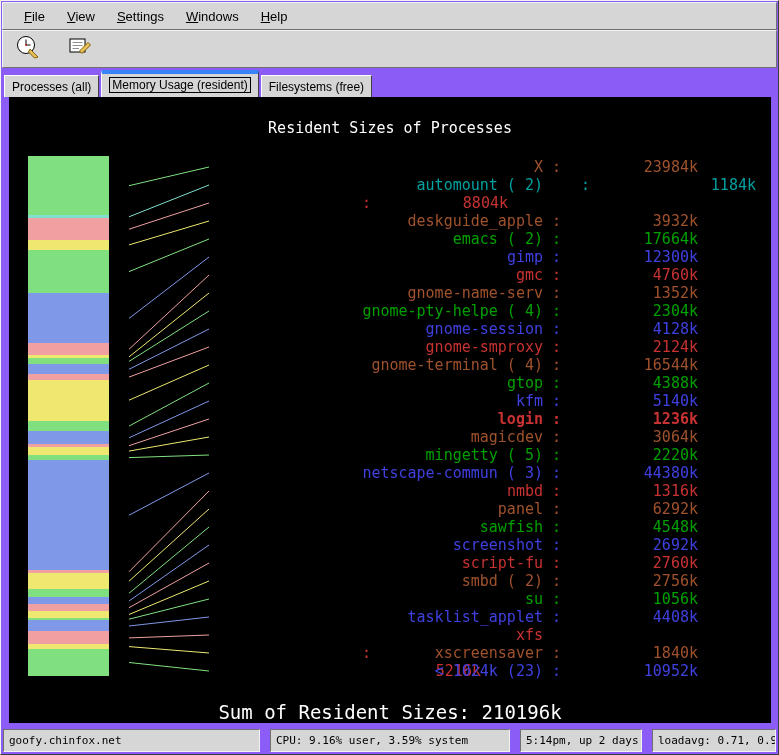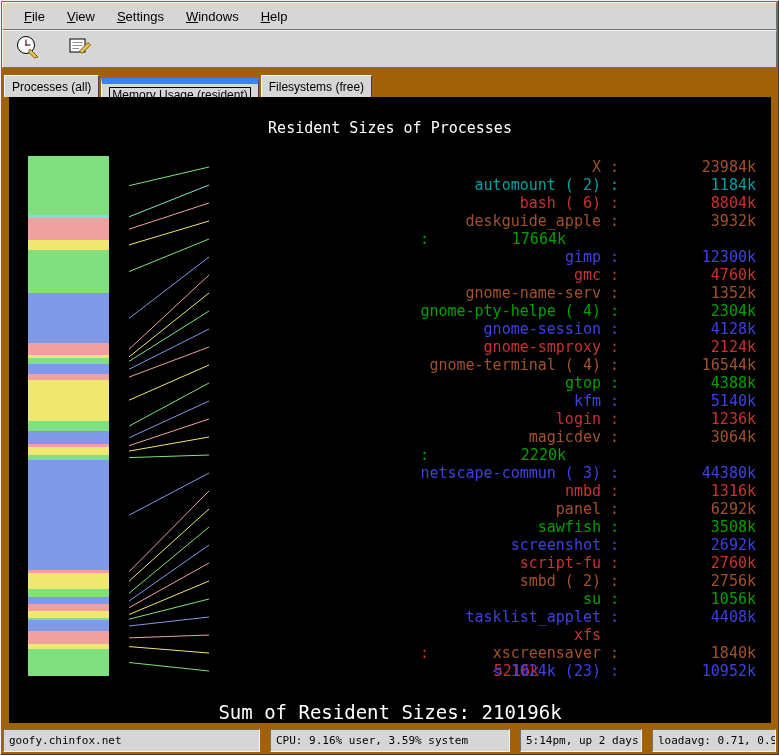--- a/index.html
+++ b/index.html
@@ -1,18 +1,18 @@
 <!DOCTYPE html>
 <html><head>
 <meta charset="utf-8">
 <style>
   html,body{margin:0;padding:0;background:#555;}
   .window{
     position:relative;width:779px;height:755px;box-sizing:border-box;
-    background:#a16207;border:1px solid;border-color:#f2f2f2 #3c3c3c #3c3c3c #f2f2f2;
+    background:#8b5cf6;border:1px solid;border-color:#f2f2f2 #3c3c3c #3c3c3c #f2f2f2;
     font-family:"Liberation Sans",sans-serif;overflow:hidden;
   }
   .menubar{
     height:28px;margin:1px 1px 0 1px;box-sizing:border-box;
     border:1px solid;border-color:#f2f2f2 #707070 #707070 #f2f2f2;
     display:flex;align-items:center;padding-left:12px;gap:4px;background:#d6d6d6;
   }
   .menu-item{padding:3px 9px;font-size:13px;color:#000;cursor:default;}
   .menu-item u{text-decoration:underline;}
   .toolbar{
@@ -20,21 +20,21 @@
     border:1px solid;border-color:#f2f2f2 #707070 #707070 #f2f2f2;
     display:flex;align-items:center;padding-left:10px;gap:22px;background:#d6d6d6;
   }
   .tool-btn{width:30px;height:30px;display:flex;align-items:center;justify-content:center;}
   .tabrow{height:29px;display:flex;align-items:flex-end;padding-left:3px;position:relative;}
   .tab{
     box-sizing:border-box;height:22px;padding:4px 7px 2px;font-size:12px;background:#d6d6d6;
     border-top:1px solid #fff;border-left:1px solid #fff;border-right:1px solid #404040;
     margin-right:2px;white-space:nowrap;color:#000;cursor:default;
   }
-  .tab.active{height:19px;z-index:2;border-top:6px solid #3b82f6;}
+  .tab.active{height:27px;z-index:2;border-top:4px solid #3b82f6;}
   .tab.active .tab-label-box{border:1px solid #000;padding:0 2px;}
   .content{
     position:relative;margin-left:8px;width:762px;height:626px;background:#000;
     font-family:"DejaVu Sans Mono",monospace;
   }
   .gtitle{position:absolute;top:22px;left:0;width:100%;text-align:center;color:#fff;font-size:15px;}
   .gsum{position:absolute;top:604px;left:0;width:100%;text-align:center;color:#fff;font-size:19px;}
   .membar{position:absolute;left:19px;top:59px;width:81px;height:520px;font-size:0;}
   .seg{width:100%;}
   .lines{position:absolute;left:0;top:0;width:762px;height:626px;}
@@ -161,36 +161,36 @@
         <div class="seg" style="height: 12.9038px; background: rgb(240, 160, 160);"></div>
         <div class="seg" style="height: 4.55194px; background: rgb(238, 232, 112);"></div>
         <div class="seg" style="height: 27.094px; background: rgb(128, 224, 128);"></div>
       </div>
     <div class="plist">
         <div class="prow" style="color: rgb(160, 82, 45);">
           <span class="pname">X</span>
           <span class="pcolon">:</span>
           <span class="pval">23984k</span>
         </div>
-        <div class="prow" style="color: rgb(0, 160, 160);">
+        <div class="prow" style="color: rgb(0, 160, 160); gap: 29px;">
           <span class="pname">automount ( 2)</span>
           <span class="pcolon">:</span>
           <span class="pval">1184k</span>
         </div>
         <div class="prow" style="color: rgb(200, 50, 50);">
-          <span class="pname">bash ( 6)</span>
           <span class="pcolon">:</span>
           <span class="pval">8804k</span>
         </div>
         <div class="prow" style="color: rgb(160, 82, 45);">
           <span class="pname">deskguide_apple</span>
           <span class="pcolon">:</span>
           <span class="pval">3932k</span>
         </div>
         <div class="prow" style="color: rgb(0, 160, 0);">
+          <span class="pname">emacs ( 2)</span>
           <span class="pcolon">:</span>
           <span class="pval">17664k</span>
         </div>
         <div class="prow" style="color: rgb(64, 64, 224);">
           <span class="pname">gimp</span>
           <span class="pcolon">:</span>
           <span class="pval">12300k</span>
         </div>
         <div class="prow" style="color: rgb(200, 50, 50);">
           <span class="pname">gmc</span>
@@ -225,31 +225,32 @@
         <div class="prow" style="color: rgb(0, 160, 0);">
           <span class="pname">gtop</span>
           <span class="pcolon">:</span>
           <span class="pval">4388k</span>
         </div>
         <div class="prow" style="color: rgb(64, 64, 224);">
           <span class="pname">kfm</span>
           <span class="pcolon">:</span>
           <span class="pval">5140k</span>
         </div>
-        <div class="prow" style="color: rgb(200, 50, 50);">
+        <div class="prow" style="color: rgb(200, 50, 50); font-weight: bold;">
           <span class="pname">login</span>
           <span class="pcolon">:</span>
           <span class="pval">1236k</span>
         </div>
         <div class="prow" style="color: rgb(160, 82, 45);">
           <span class="pname">magicdev</span>
           <span class="pcolon">:</span>
           <span class="pval">3064k</span>
         </div>
         <div class="prow" style="color: rgb(0, 160, 0);">
+          <span class="pname">mingetty ( 5)</span>
           <span class="pcolon">:</span>
           <span class="pval">2220k</span>
         </div>
         <div class="prow" style="color: rgb(64, 64, 224);">
           <span class="pname">netscape-commun ( 3)</span>
           <span class="pcolon">:</span>
           <span class="pval">44380k</span>
         </div>
         <div class="prow" style="color: rgb(200, 50, 50);">
           <span class="pname">nmbd</span>
@@ -257,21 +258,21 @@
           <span class="pval">1316k</span>
         </div>
         <div class="prow" style="color: rgb(160, 82, 45);">
           <span class="pname">panel</span>
           <span class="pcolon">:</span>
           <span class="pval">6292k</span>
         </div>
         <div class="prow" style="color: rgb(0, 160, 0);">
           <span class="pname">sawfish</span>
           <span class="pcolon">:</span>
-          <span class="pval">3508k</span>
+          <span class="pval">4548k</span>
         </div>
         <div class="prow" style="color: rgb(64, 64, 224);">
           <span class="pname">screenshot</span>
           <span class="pcolon">:</span>
           <span class="pval">2692k</span>
         </div>
         <div class="prow" style="color: rgb(200, 50, 50);">
           <span class="pname">script-fu</span>
           <span class="pcolon">:</span>
           <span class="pval">2760k</span>

